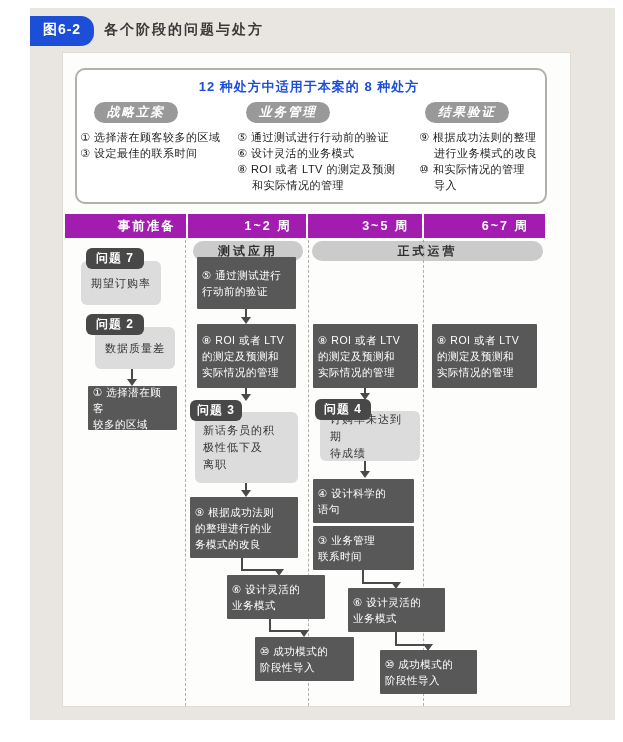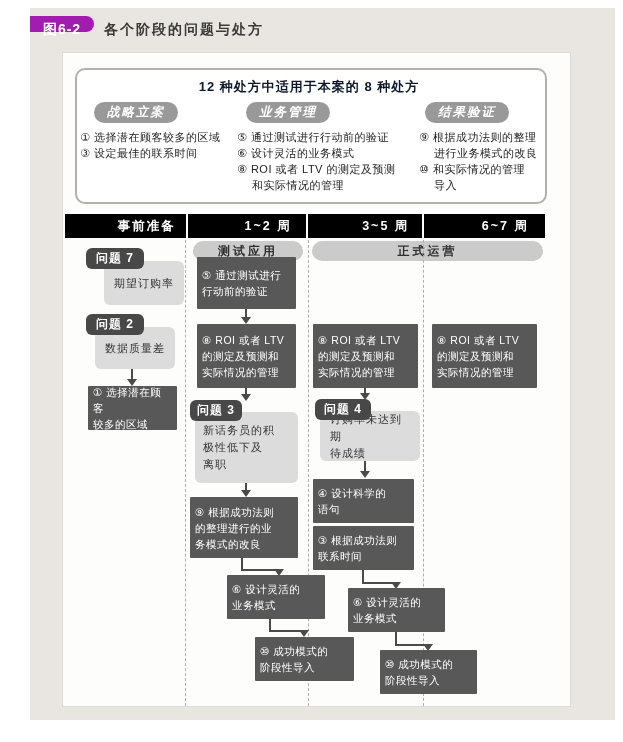--- a/index.html
+++ b/index.html
@@ -1,32 +1,32 @@
 <!DOCTYPE html>
 <html><head>
 <meta charset="utf-8">
 <style>
   html,body{margin:0;padding:0;background:#fff;}
   body{font-family:"Liberation Sans","DejaVu Sans",sans-serif;}
   #stage{position:relative;width:623px;height:742px;background:#fff;overflow:hidden;}
   .frame{position:absolute;left:30px;top:8px;width:585px;height:712px;background:#e9e6e1;}
   .panel{position:absolute;left:62px;top:52px;width:507px;height:653px;background:#fdfdfc;border:1px solid #deDBd4;}
-  .fig-label{position:absolute;left:30px;top:16px;width:64px;height:16px;background:#a21caf;color:#fff;
+  .fig-label{position:absolute;left:30px;top:16px;width:64px;height:30px;background:#1d4ed8;color:#fff;
     border-radius:0 13px 13px 0;font-size:14px;font-weight:bold;text-align:center;line-height:26px;letter-spacing:1px;}
   .fig-title{position:absolute;left:104px;top:21px;font-size:14px;font-weight:bold;color:#3a3a3a;letter-spacing:2px;}
 
   .rx-box{position:absolute;left:75px;top:68px;width:468px;height:132px;background:#fff;
     border:2px solid #b3afa9;border-radius:10px;}
-  .rx-title{position:absolute;left:75px;top:78px;width:468px;text-align:center;font-size:13px;font-weight:bold;color:#0f172a;letter-spacing:1px;}
+  .rx-title{position:absolute;left:75px;top:78px;width:468px;text-align:center;font-size:13px;font-weight:bold;color:#1d4ed8;letter-spacing:1px;}
   .pill{position:absolute;top:102px;height:21px;width:84px;background:#999;border-radius:11px;color:#fff;
     font-size:12.5px;font-weight:bold;font-style:italic;text-align:center;line-height:21px;letter-spacing:2px;}
   .rx-list{position:absolute;top:129px;font-size:11px;color:#222;line-height:16px;letter-spacing:0.5px;white-space:nowrap;}
 
   .tl-bar{position:absolute;left:65px;top:214px;width:480px;height:24px;display:flex;gap:2px;}
-  .tl-cell{background:#000000;color:#fff;font-size:12.5px;font-weight:bold;text-align:center;line-height:24px;letter-spacing:2px;padding-left:42px;}
+  .tl-cell{background:#a21caf;color:#fff;font-size:12.5px;font-weight:bold;text-align:center;line-height:24px;letter-spacing:2px;padding-left:42px;}
   .stage-pill{position:absolute;top:241px;height:20px;background:#cbcbcb;border-radius:10px;color:#2e2e2e;
     font-size:12px;font-weight:bold;text-align:center;line-height:20px;letter-spacing:3px;}
   .dash{position:absolute;top:240px;height:466px;width:0;border-left:1px dashed #b2afaa;}
 
   .ptag{position:absolute;height:21px;background:#484848;border-radius:6px;color:#fff;font-size:12px;font-weight:bold;
     text-align:center;line-height:21px;letter-spacing:1px;z-index:3;}
   .lbox{position:absolute;background:#dcdcdc;border-radius:6px;color:#333;font-size:11px;line-height:17px;
     letter-spacing:1px;z-index:2;display:flex;flex-direction:column;justify-content:center;padding:4px 8px;box-sizing:border-box;}
   .lbox.center{text-align:center;}
   .dbox{position:absolute;background:#585858;color:#fff;font-size:10.5px;line-height:16px;letter-spacing:0.5px;
@@ -74,21 +74,21 @@
     <div class="tl-cell" style="width:123px;">6~7 周</div>
   </div>
   <div class="stage-pill" style="left:193px;width:110px;">测试应用</div>
   <div class="stage-pill" style="left:312px;width:231px;">正式运营</div>
 
   <div class="dash" style="left:185px;"></div>
   <div class="dash" style="left:308px;"></div>
   <div class="dash" style="left:423px;"></div>
 
   <div class="ptag" style="left:86px;top:248px;width:58px;">问题 7</div>
-  <div class="lbox center" style="left:104px;top:261px;width:80px;height:44px;">
+  <div class="lbox center" style="left:81px;top:261px;width:80px;height:44px;">
     <div>期望订购率</div>
   </div>
   <div class="ptag" style="left:86px;top:314px;width:58px;">问题 2</div>
   <div class="lbox center" style="left:95px;top:327px;width:80px;height:42px;">
     <div>数据质量差</div>
   </div>
   <div class="arr" style="left:131px;top:369px;height:11px;"></div>
   <div class="head" style="left:127px;top:379px;"></div>
   <div class="dbox" style="left:88px;top:386px;width:89px;height:44px;">
       <div>① 选择潜在顾客</div>
@@ -146,21 +146,21 @@
       <div>订购率未达到期</div>
       <div>待成绩</div>
     </div>
   <div class="arr" style="left:364px;top:461px;height:11px;"></div>
   <div class="head" style="left:360px;top:471px;"></div>
   <div class="dbox" style="left:313px;top:479px;width:101px;height:44px;">
       <div>④ 设计科学的</div>
       <div>语句</div>
     </div>
   <div class="dbox" style="left:313px;top:526px;width:101px;height:44px;">
-      <div>③ 根据成功法则</div>
+      <div>③ 业务管理</div>
       <div>联系时间</div>
     </div>
   <div class="elbow" style="left:362px;top:570px;width:34px;height:12px;"></div>
   <div class="head" style="left:391px;top:582px;"></div>
   <div class="dbox" style="left:348px;top:588px;width:97px;height:44px;">
       <div>⑥ 设计灵活的</div>
       <div>业务模式</div>
     </div>
   <div class="elbow" style="left:395px;top:632px;width:33px;height:12px;"></div>
   <div class="head" style="left:423px;top:644px;"></div>

